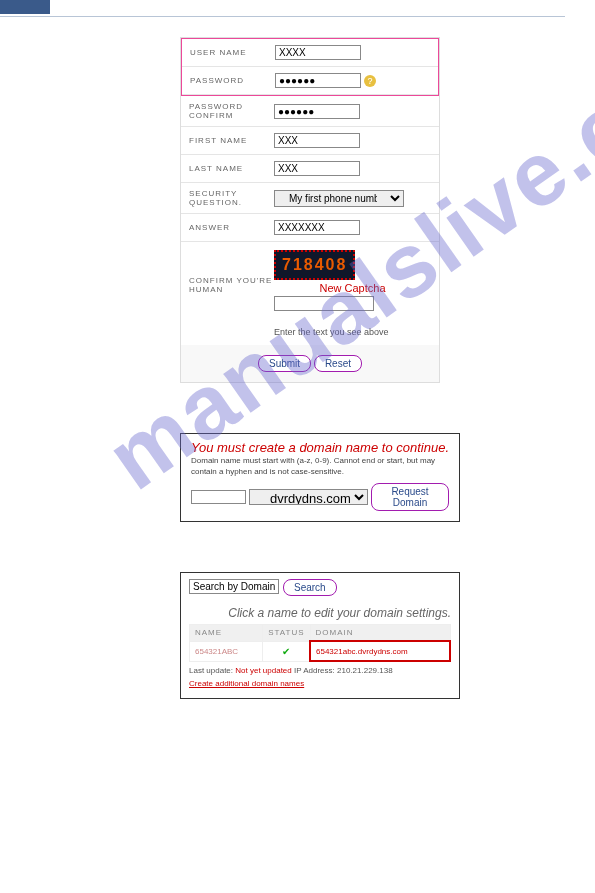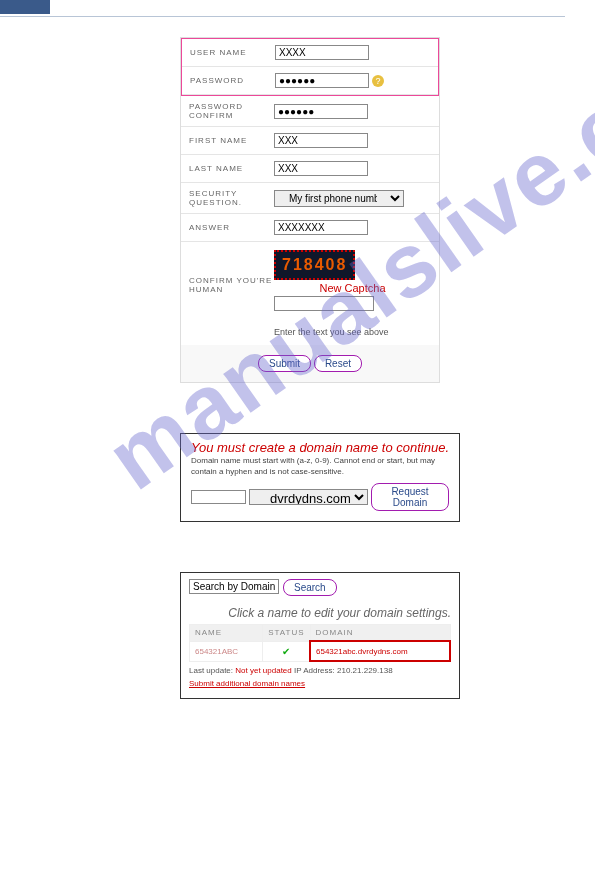--- a/index.html
+++ b/index.html
@@ -4,21 +4,21 @@
 <style>
 * { box-sizing: border-box; margin: 0; padding: 0; }
 body { font-family: Arial, sans-serif; font-size: 10px; background: #fff; width: 595px; position: relative; }
 .watermark { position: absolute; top: 200px; left: 50px; font-size: 90px; font-weight: bold; color: rgba(102,102,204,0.4); transform: rotate(-35deg); pointer-events: none; z-index: 100; letter-spacing: 2px; }
 .top-bar { height: 14px; background: #3a5a8a; width: 50px; }
 .header-line { height: 1px; background: #b8c5d6; margin: 2px 30px 20px 0; }
 .section1 { margin: 20px 0 0 180px; width: 260px; border: 1px solid #ddd; }
 .title-bar { background: #e8e0c0; padding: 5px 8px; color: #8a7a3a; font-size: 9px; letter-spacing: 2px; font-weight: bold; }
 .form-row { display: flex; border-bottom: 1px solid #e5e5e5; padding: 6px 8px; align-items: center; }
 .form-label { width: 85px; font-size: 8px; letter-spacing: 1px; color: #666; }
-.text-input { border: 1px solid #888; height: 15px; width: 94px; padding: 0 3px; font-size: 10px; }
+.text-input { border: 1px solid #888; height: 15px; width: 86px; padding: 0 3px; font-size: 10px; }
 .red-box { border: 1px solid #ec4899; }
 .help-icon { display: inline-block; width: 12px; height: 12px; background: #e8c040; border-radius: 50%; text-align: center; line-height: 12px; font-size: 9px; margin-left: 3px; color: #fff; }
 .select { border: 1px solid #888; height: 17px; width: 130px; font-size: 10px; padding: 0 10px; }
 .captcha-area { padding: 8px; display: flex; }
 .captcha-left { width: 85px; font-size: 8px; letter-spacing: 1px; color: #666; padding-top: 6px; margin-top: 20px; }
 .captcha-right { flex: 1; }
 .captcha-img { background: #0f172a; color: #e85a00; font-size: 16px; padding: 4px 6px; font-weight: bold; display: inline-block; border: 2px dotted #c00; letter-spacing: 2px; }
 .captcha-link { display: block; color: #c00; font-size: 11px; margin: 2px 16px; text-decoration: none; text-align: center; }
 .captcha-input { border: 1px solid #888; height: 15px; width: 100px; }
 .captcha-hint { font-size: 9px; color: #555; margin-top: 16px; }
@@ -135,14 +135,14 @@
       <td class="check-ok">✔</td>
       <td class="domain-val red-cell-box">654321abc.dvrdydns.com</td>
     </tr>
   </tbody>
     </table>
   <div class="status-line">
     <span>Last update:</span>
     <span class="status-red">Not yet updated</span>
     <span>IP Address: 210.21.229.138</span>
   </div>
-  <a class="link-sm">Submit additional domain names</a>
+  <a class="link-sm">Create additional domain names</a>
 </div>
 
 </body></html>

